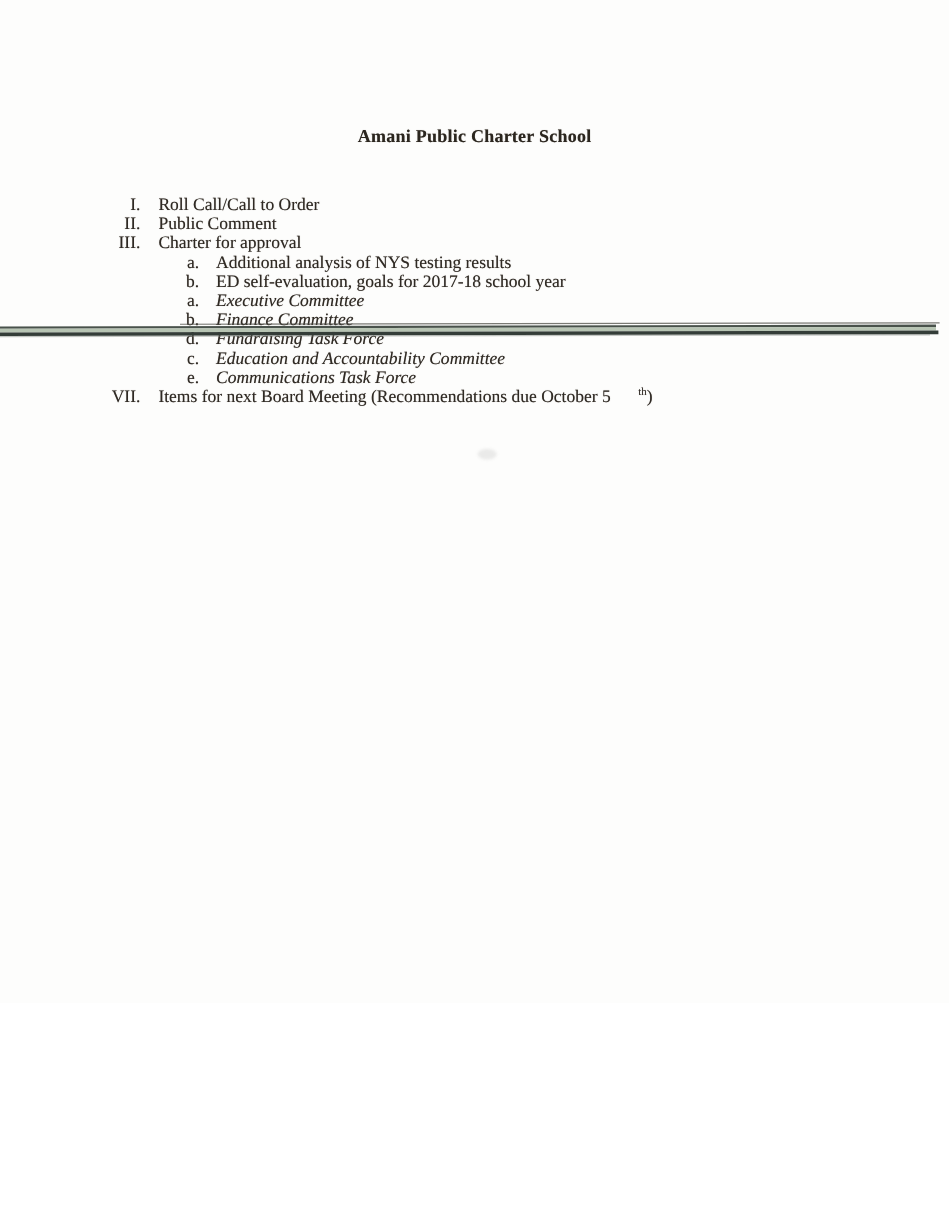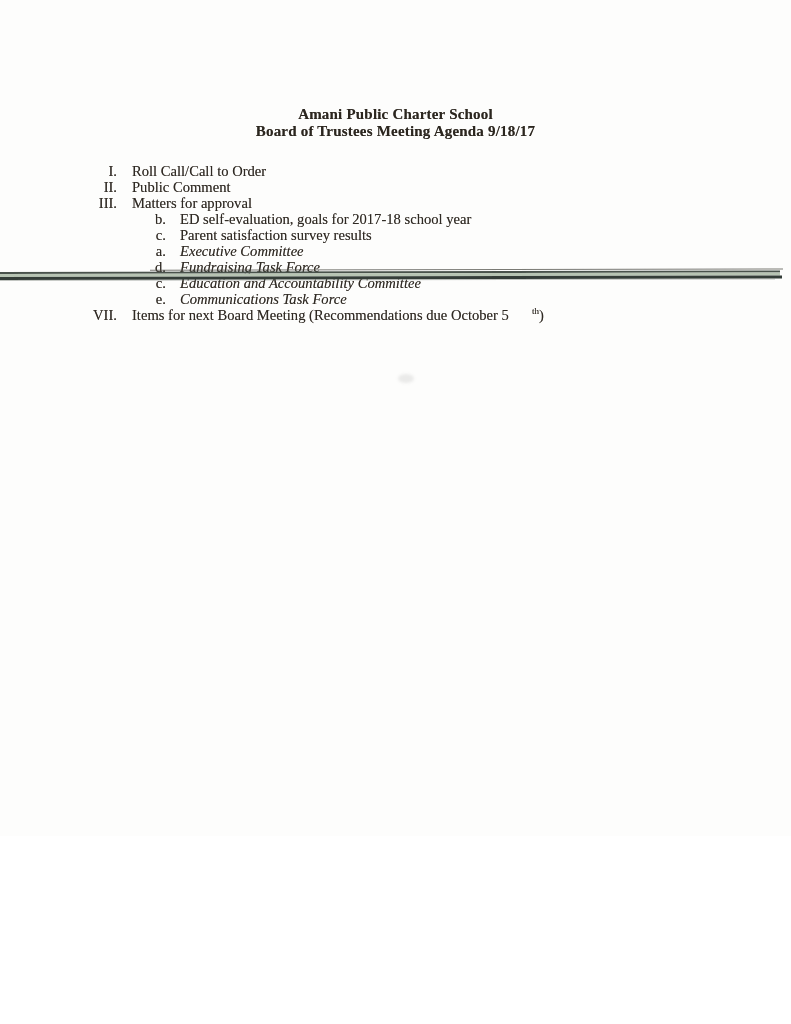--- a/index.html
+++ b/index.html
@@ -104,30 +104,30 @@
     color: #332e27;
   }
 </style>
 </head>
 <body>
 
 <div class="sheet" style="color: rgb(47, 42, 36);">
 
   <div class="title-block ink">
     <div>Amani Public Charter School</div>
-    <div>Board of Trustees Meeting Agenda 9/18/17</div>
   </div>
 
   <div class="agenda ink">
       <div class="row level1"><span class="marker">I.</span><span class="text">Roll Call/Call to Order</span></div>
       <div class="row level1"><span class="marker">II.</span><span class="text">Public Comment</span></div>
-      <div class="row level1"><span class="marker">III.</span><span class="text">Matters for approval</span></div>
+      <div class="row level1"><span class="marker">III.</span><span class="text">Charter for approval</span></div>
+      <div class="row level2"><span class="marker">a.</span><span class="text">Additional analysis of NYS testing results</span></div>
       <div class="row level2"><span class="marker">b.</span><span class="text">ED self-evaluation, goals for 2017-18 school year</span></div>
-      <div class="row level2"><span class="marker">c.</span><span class="text">Parent satisfaction survey results</span></div>
       <div class="row level2 italic"><span class="marker">a.</span><span class="text">Executive Committee</span></div>
+      <div class="row level2 italic"><span class="marker">b.</span><span class="text">Finance Committee</span></div>
       <div class="row level2 italic"><span class="marker">d.</span><span class="text">Fundraising Task Force</span></div>
       <div class="row level2 italic"><span class="marker">c.</span><span class="text">Education and Accountability Committee</span></div>
       <div class="row level2 italic"><span class="marker">e.</span><span class="text">Communications Task Force</span></div>
       <div class="row level1"><span class="marker">VII.</span><span class="text">Items for next Board Meeting (Recommendations due October 5<sup>th</sup>)</span></div>
     </div>
 
   <div class="artifact">
     <div class="a-underline" style="background: rgb(77, 77, 71);"></div>
     <div class="a-top" style="background: rgb(73, 82, 75);"></div>
     <div class="a-mid" style="background: rgb(183, 196, 179);"></div>

